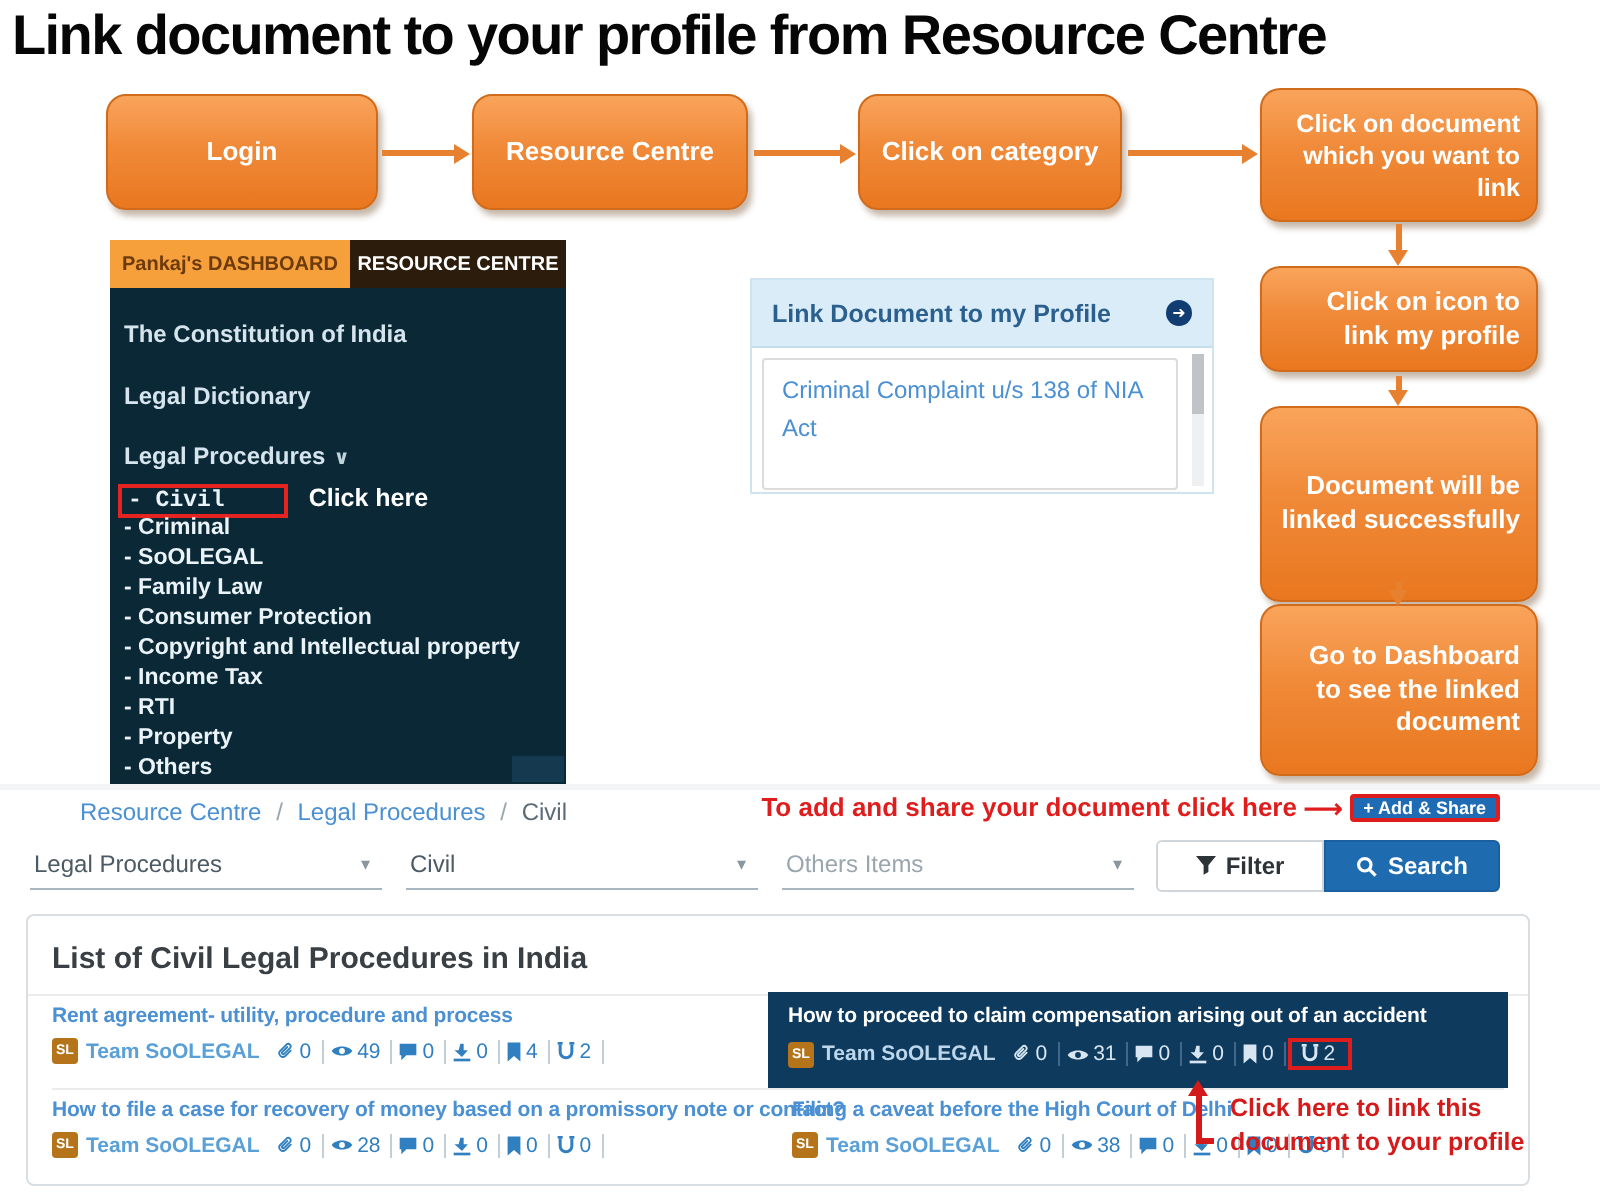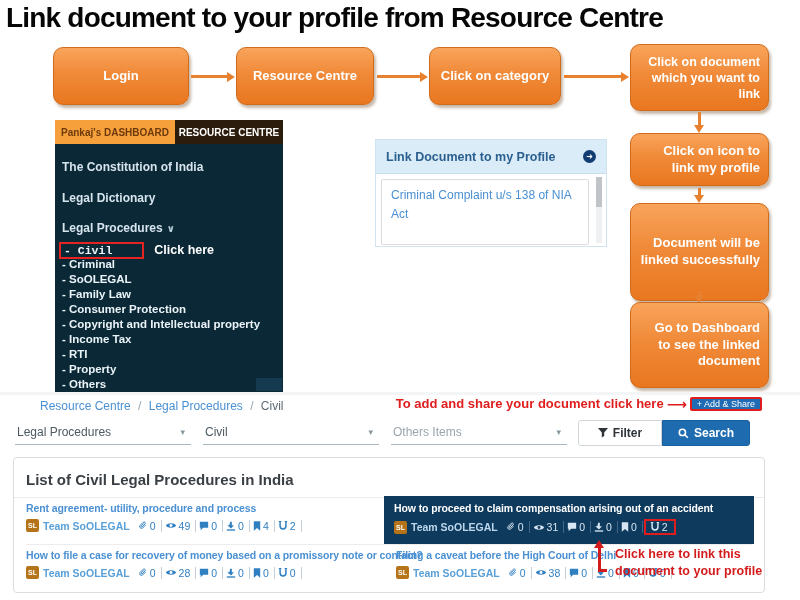--- a/index.html
+++ b/index.html
@@ -43,25 +43,25 @@
   .lpanel-card{position:absolute;left:5px;top:39px;right:17px;height:52px;border:1px solid #dcdcdc;
           border-radius:2px;padding:6px 9px;color:#4a90d2;font-size:12px;line-height:1.55;}
   .lpanel-sb{position:absolute;right:4px;top:37px;width:6px;height:66px;background:#eef0f1;}
   .lpanel-sb .thumb{width:6px;height:30px;background:#c0c4c8;}
   
   .webtop{position:absolute;left:0;top:392px;width:800px;height:3px;background:#f3f5f6;}
   .crumbs{position:absolute;left:40px;top:399px;font-size:12px;}
   .crumb{color:#4a90d2;cursor:pointer;}
   .crumb.last{color:#5d6b75;cursor:default;}
   .crumb-sep{color:#9aa6ae;margin:0 4px;}
-  .addshare-anno{position:absolute;top:396px;right:38px;display:flex;align-items:center;gap:3px;}
+  .addshare-anno{position:absolute;top:396px;right:50px;display:flex;align-items:center;gap:3px;}
   .anno-red{color:#e01d1d;font-size:13px;font-weight:600;white-space:nowrap;}
   .anno-red b{font-weight:800;}
   .red-arrow{color:#e01d1d;font-weight:800;font-size:14px;line-height:1;}
-  .btn-addshare{background:#1f6cb4;border:2px solid #e01d1d;color:#fff;font-size:9px;font-weight:400;
+  .btn-addshare{background:#1f6cb4;border:2px solid #e01d1d;color:#fff;font-size:9px;font-weight:700;
           padding:0 5px;border-radius:2px;cursor:pointer;white-space:nowrap;}
   .dd{position:absolute;top:421px;height:23px;border-bottom:1px solid #a8b6bf;font-size:12px;color:#4c5a63;}
   .dd .val{position:absolute;left:2px;top:4px;white-space:nowrap;}
   .dd .caret{position:absolute;right:6px;top:6px;color:#8a979f;font-size:9px;}
   .dd.ph .val{color:#9aa6ad;}
   .btn-filter{position:absolute;left:578px;top:420px;width:84px;height:26px;background:#fff;
           border:1px solid #d0d6da;border-radius:3px 0 0 3px;display:flex;align-items:center;justify-content:center;
           gap:5px;font-size:12px;font-weight:700;color:#2e3338;box-sizing:border-box;cursor:pointer;}
   .btn-srch{position:absolute;left:662px;top:420px;width:88px;height:26px;background:#1e6bb0;
           border:1px solid #1a5f9e;border-radius:0 3px 3px 0;display:flex;align-items:center;justify-content:center;

